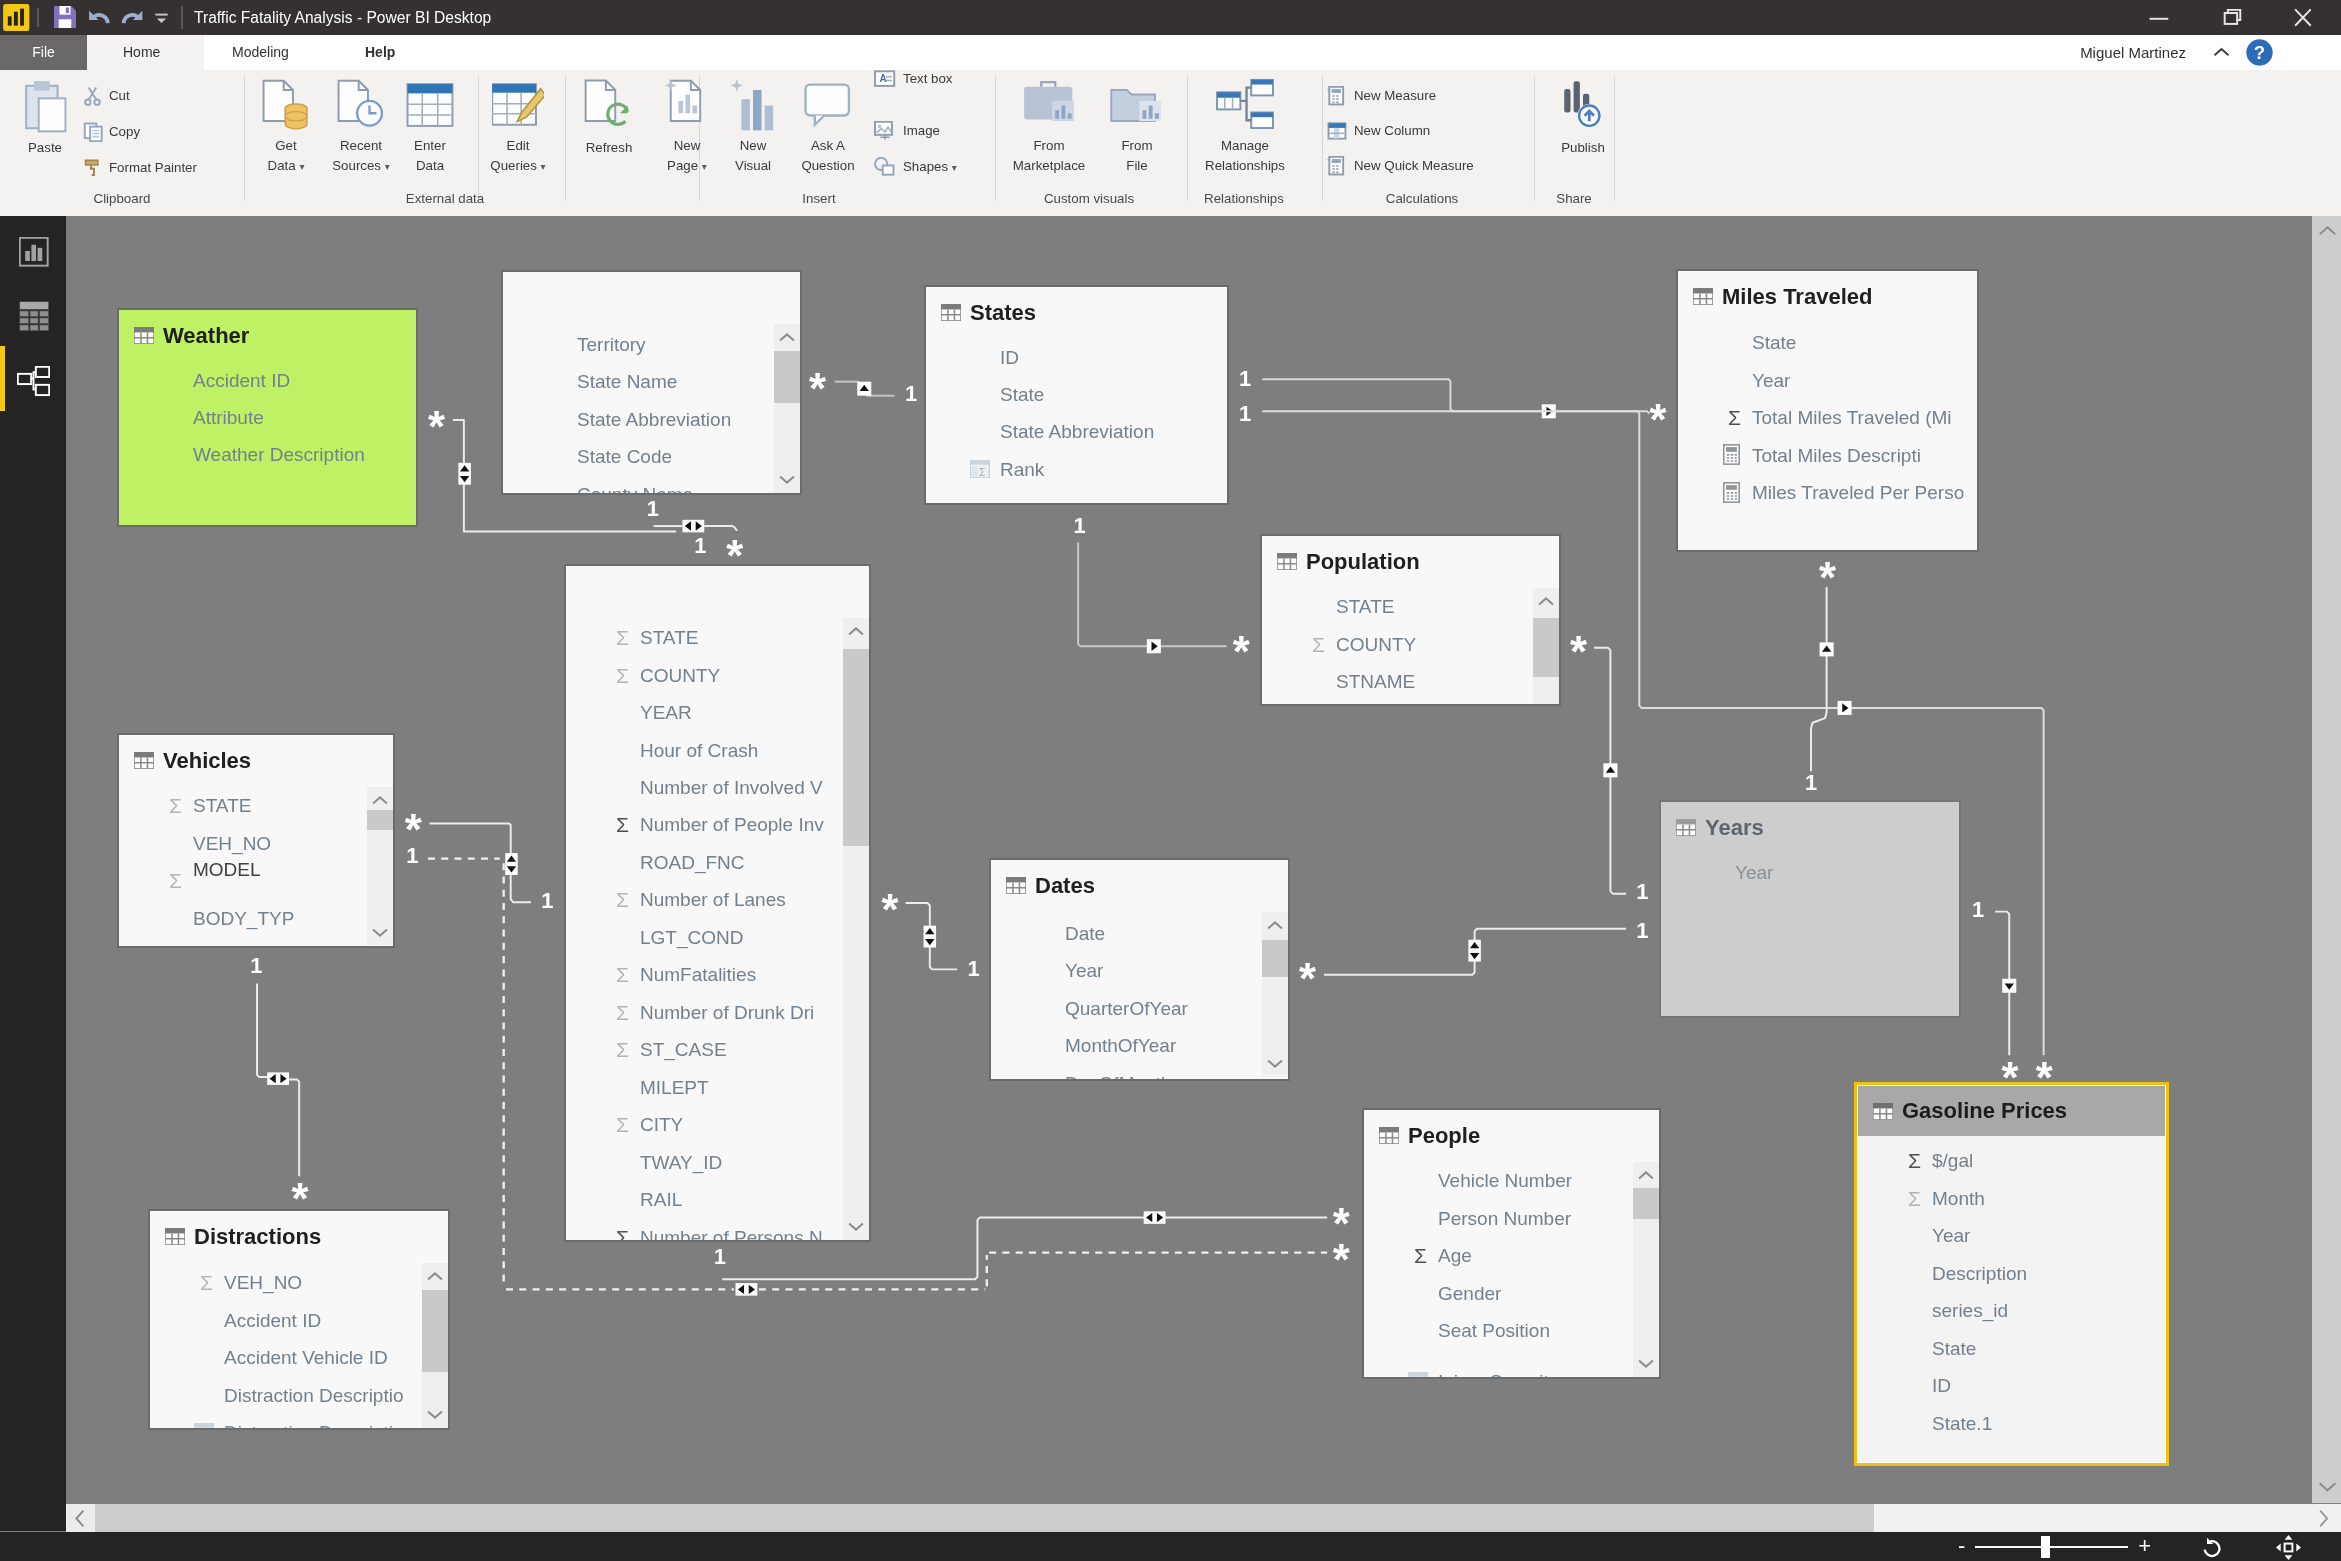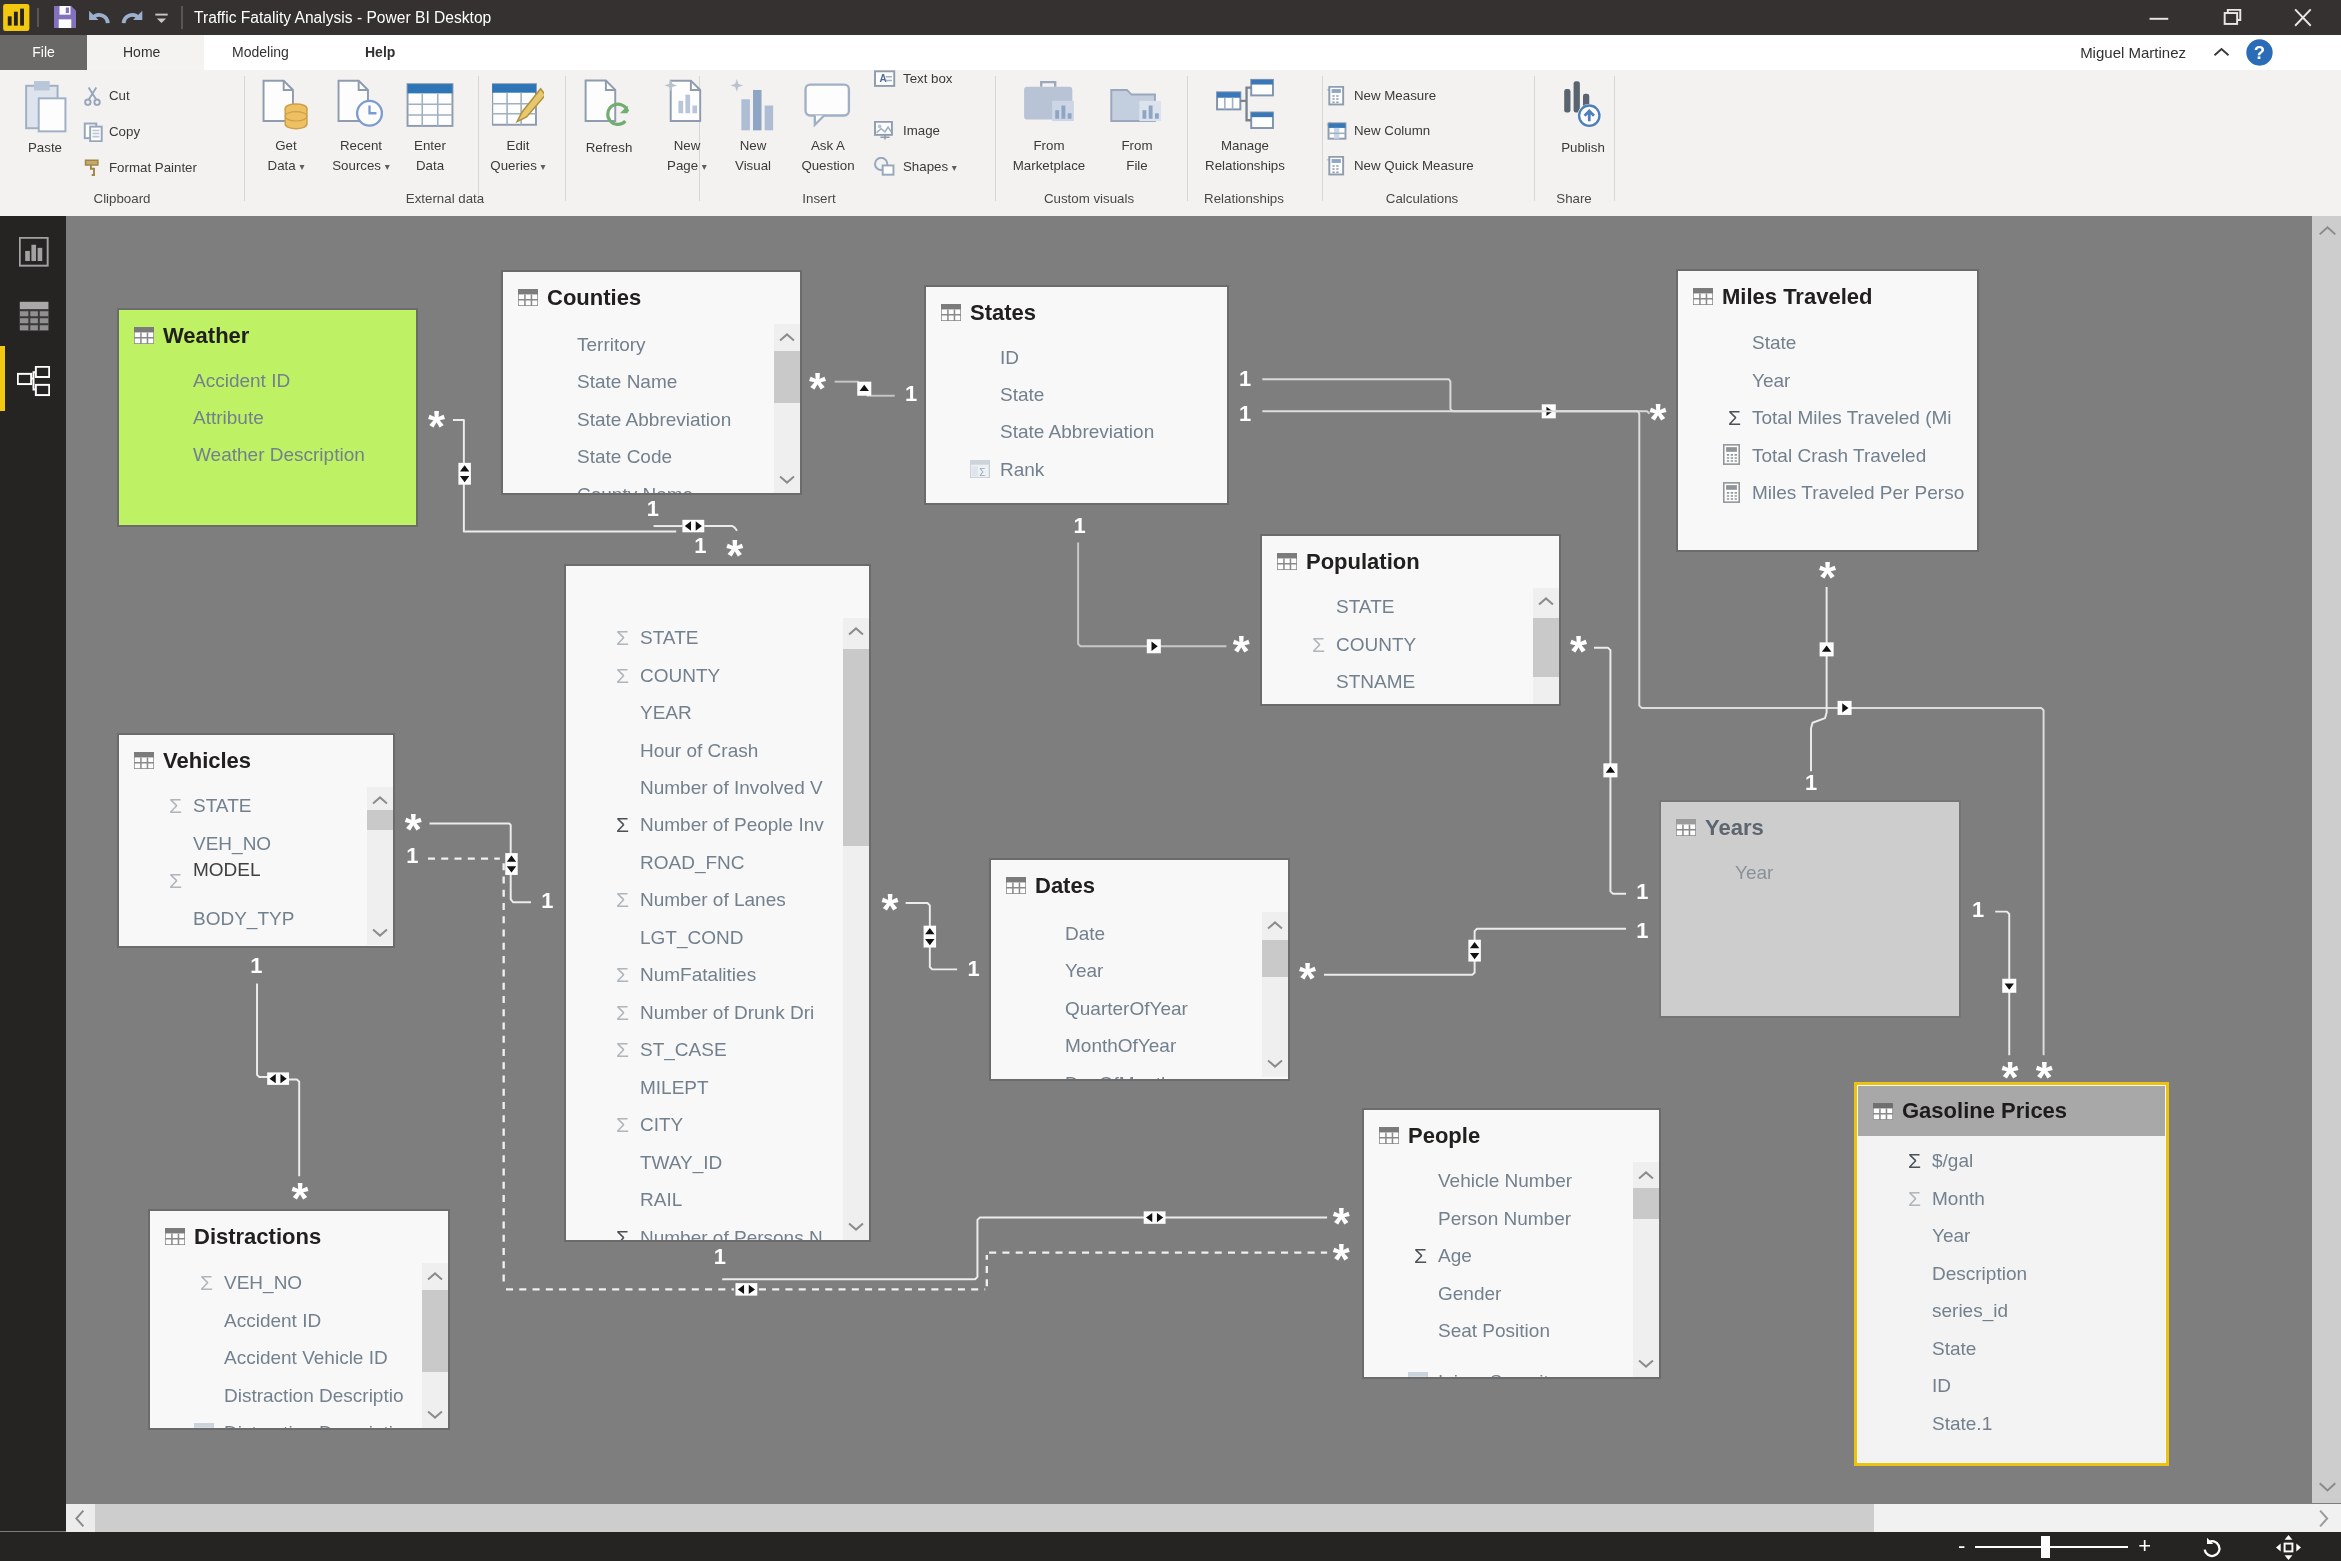--- a/index.html
+++ b/index.html
@@ -341,28 +341,20 @@
         <rect x="0" y="0" width="26" height="7" fill="#7b7b7b"></rect>
         <path d="M0 14 h26 M9 7 v15 M17.5 7 v15" stroke="#8a8a8a" stroke-width="2"></path>
       </svg>
       <span style="color:#21201f">Weather</span>
     </div>
   <div class="fld" style="top:52px;color:#73808d">Accident ID</div>
   <div class="fld" style="top:89px;color:#73808d">Attribute</div>
   <div class="fld" style="top:126px;color:#73808d">Weather Description</div>
 </div>
 <div class="card" style="left:503px;top:272px;width:297px;height:221px;background:#f8f8f8;outline-color:#6c6b6b">
-  <div class="ct">
-      <svg class="ticon" width="20" height="17" viewBox="0 0 26 22">
-        <rect x="0" y="0" width="26" height="22" fill="#fdfdfd" stroke="#8a8a8a" stroke-width="2"></rect>
-        <rect x="0" y="0" width="26" height="7" fill="#7b7b7b"></rect>
-        <path d="M0 14 h26 M9 7 v15 M17.5 7 v15" stroke="#8a8a8a" stroke-width="2"></path>
-      </svg>
-      <span style="color:#21201f">Counties</span>
-    </div>
   <div class="fld" style="top:54px;color:#73808d">Territory</div>
   <div class="fld" style="top:91px;color:#73808d">State Name</div>
   <div class="fld" style="top:129px;color:#73808d">State Abbreviation</div>
   <div class="fld" style="top:166px;color:#73808d">State Code</div>
   <div class="fld" style="top:204px;color:#73808d">County Name</div>
   <div class="sb" style="left:271px;top:52px;height:169px">
     <div class="sbthumb" style="top:27px;height:52px"></div>
     <div class="chev" style="top:7.8px"><svg width="17" height="11" viewBox="0 0 22 14">
           <path d="M2 11 l9 -8 l9 8" fill="none" stroke="#8c8c8c" stroke-width="2.5"></path>
         </svg></div>
@@ -402,21 +394,21 @@
     </div>
   <div class="fld" style="top:53px;color:#73808d">State</div>
   <div class="fld" style="top:91px;color:#73808d">Year</div>
   <div class="sg sgd" style="left:41px;top:128px">Σ</div>
   <div class="fld" style="top:128px;color:#73808d">Total Miles Traveled (Mi</div>
   <svg class="ficon" style="left:45px;top:173px" width="17" height="21" viewBox="0 0 22 27">
       <rect x="1" y="1" width="20" height="25" fill="#fdfdfd" stroke="#8f9499" stroke-width="2"></rect>
       <rect x="4" y="4" width="14" height="6" fill="#8f9499"></rect>
       <path d="M5 14 h3 M10 14 h3 M15 14 h3 M5 18 h3 M10 18 h3 M15 18 h3 M5 22 h3 M10 22 h3 M15 22 h3" stroke="#8f9499" stroke-width="2"></path>
     </svg>
-  <div class="fld" style="top:166px;color:#73808d">Total Crash Traveled</div>
+  <div class="fld" style="top:166px;color:#73808d">Total Miles Descripti</div>
   <svg class="ficon" style="left:45px;top:211px" width="17" height="21" viewBox="0 0 22 27">
       <rect x="1" y="1" width="20" height="25" fill="#fdfdfd" stroke="#8f9499" stroke-width="2"></rect>
       <rect x="4" y="4" width="14" height="6" fill="#8f9499"></rect>
       <path d="M5 14 h3 M10 14 h3 M15 14 h3 M5 18 h3 M10 18 h3 M15 18 h3 M5 22 h3 M10 22 h3 M15 22 h3" stroke="#8f9499" stroke-width="2"></path>
     </svg>
   <div class="fld" style="top:203px;color:#73808d">Miles Traveled Per Perso</div>
 </div>
 <div class="card" style="left:1262px;top:536px;width:297px;height:168px;background:#f8f8f8;outline-color:#6c6b6b">
   <div class="ct">
       <svg class="ticon" width="20" height="17" viewBox="0 0 26 22">

